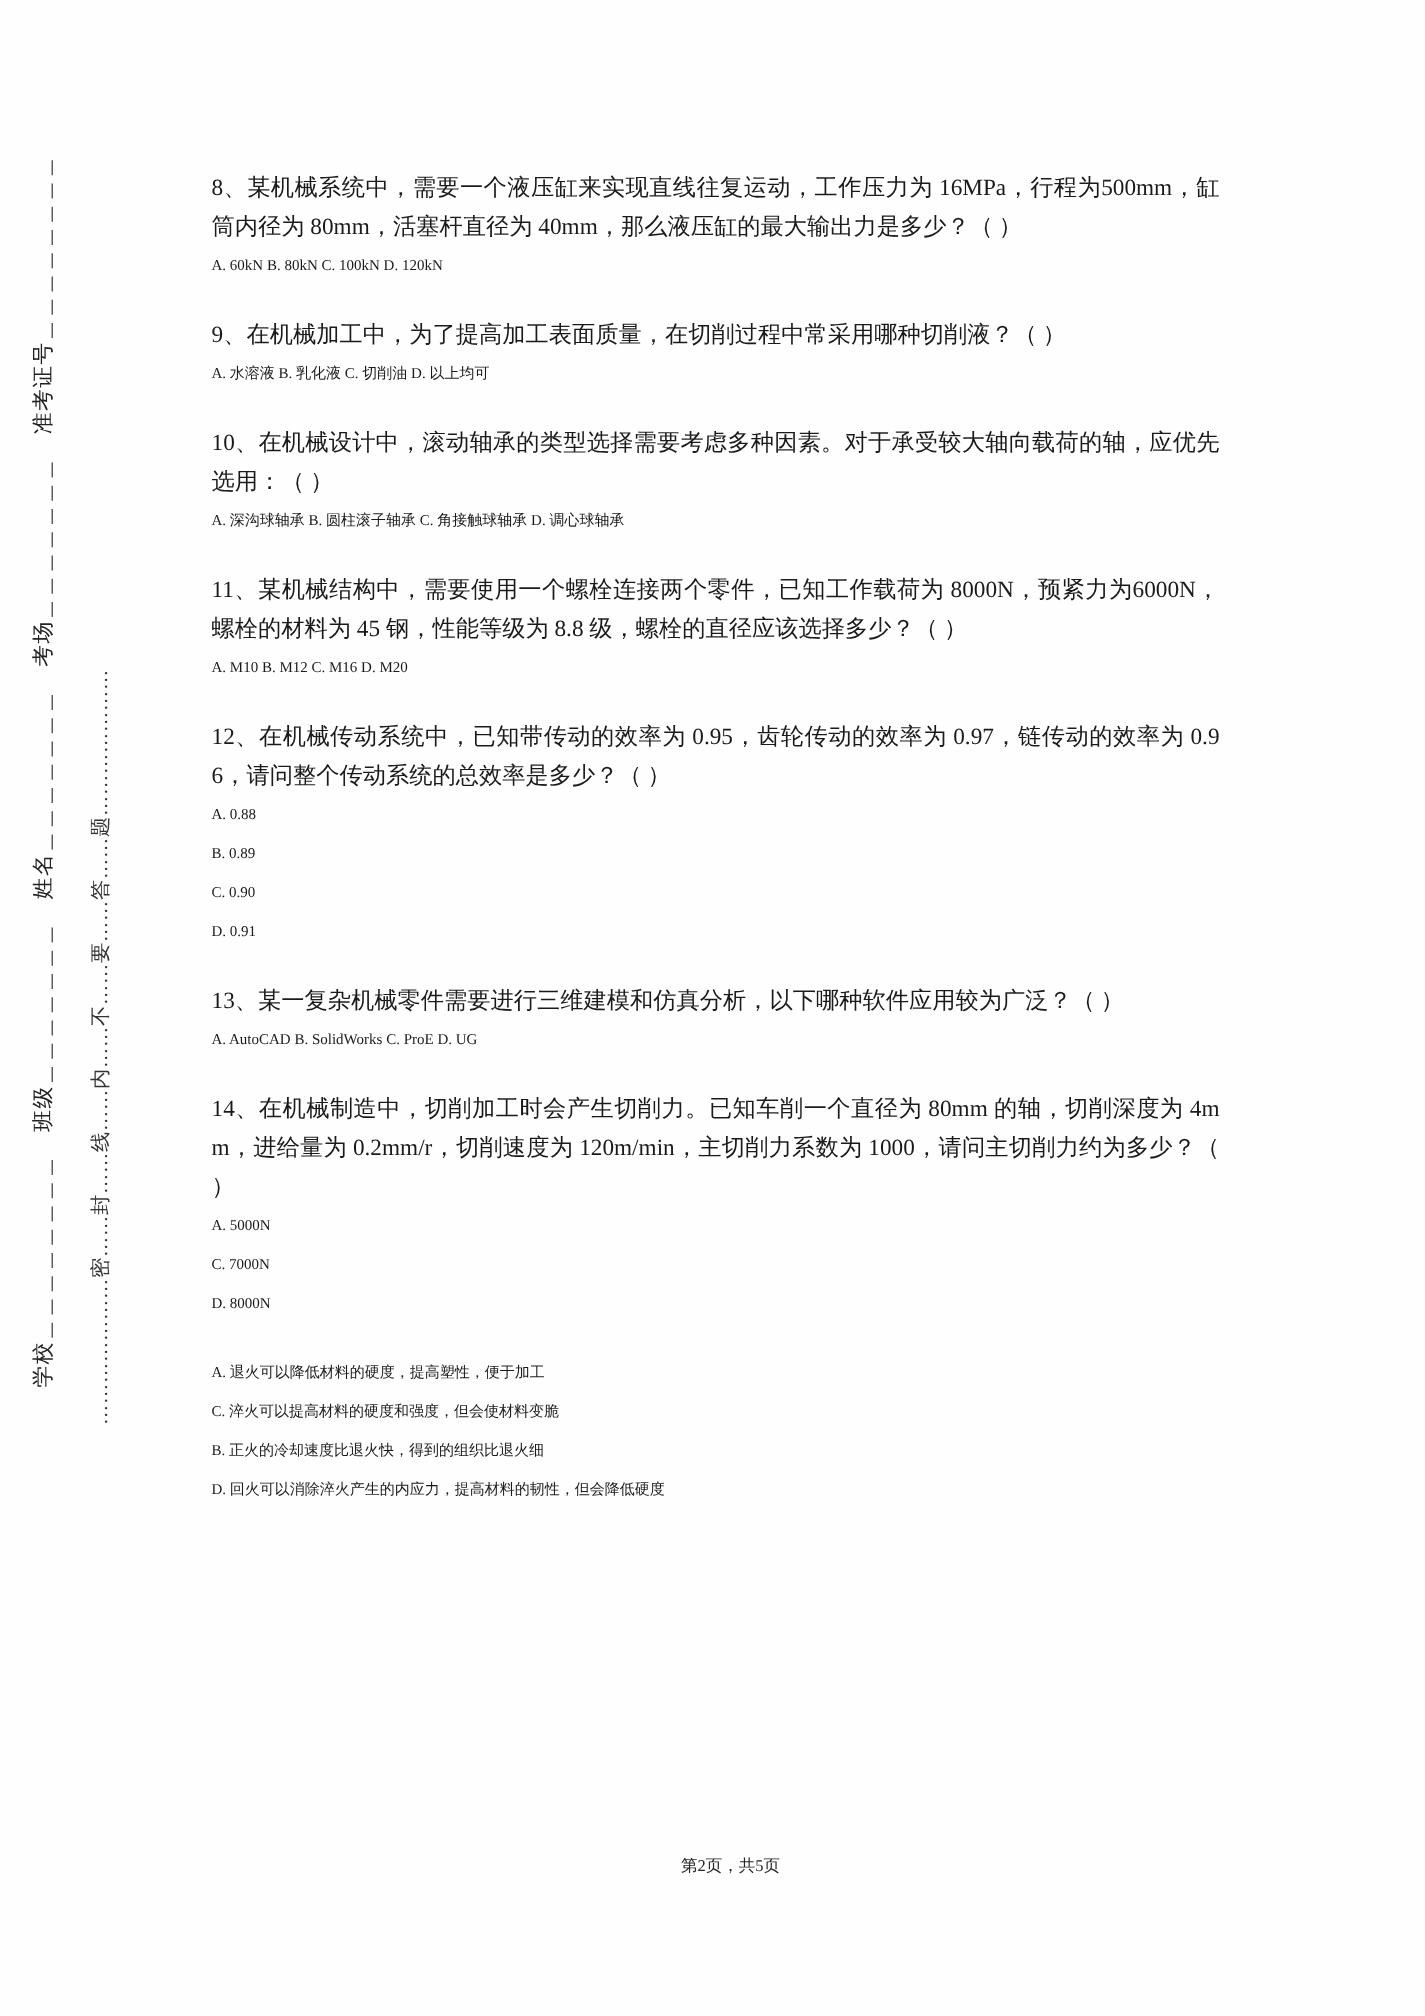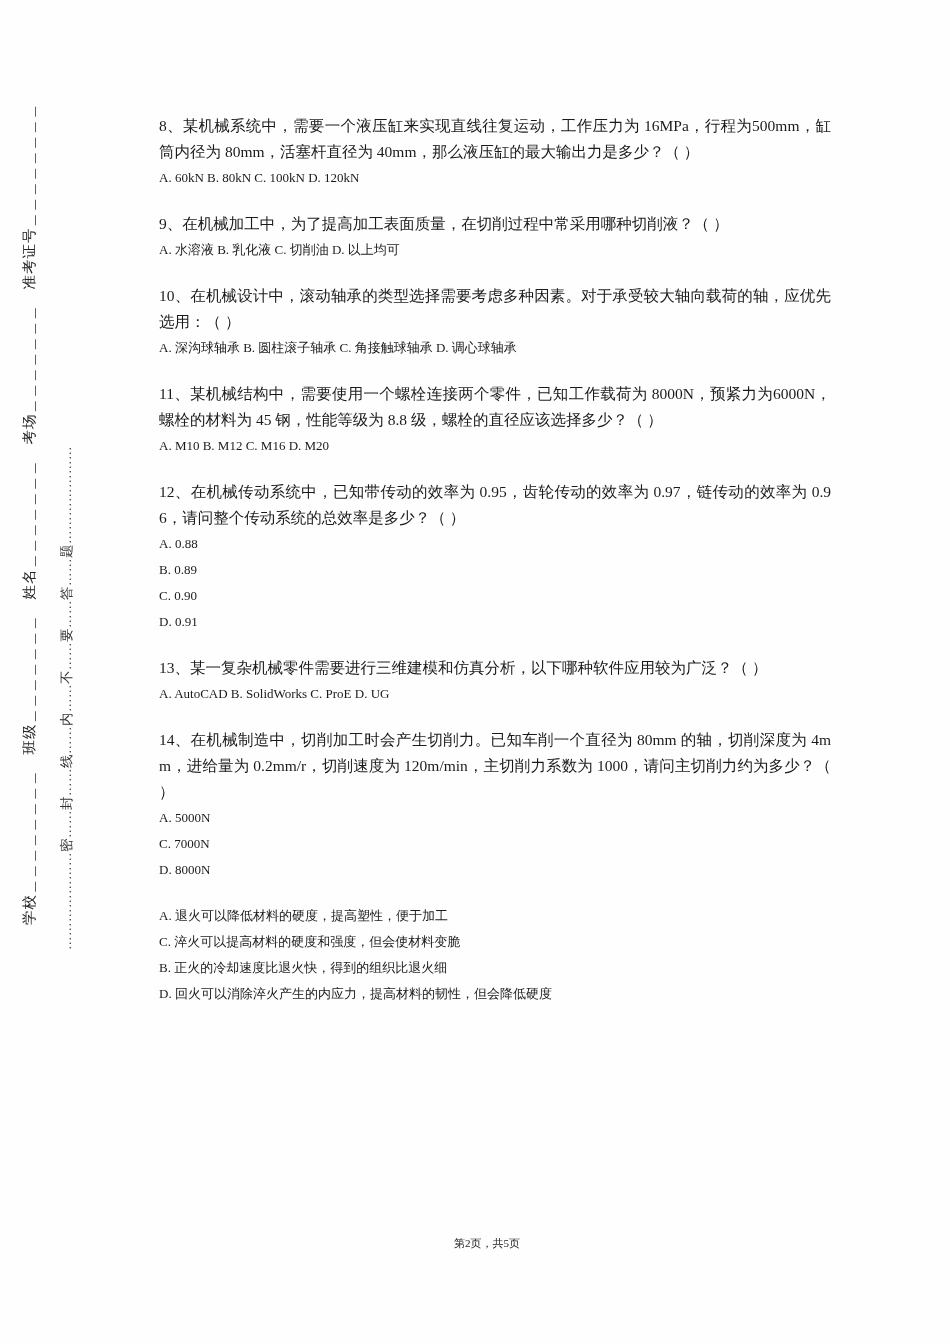--- a/index.html
+++ b/index.html
@@ -38,35 +38,35 @@
   .seal {
     left: 56px;
     top: 950px;
     font-size: 13.5px;
     letter-spacing: 0.5px;
     color: #333;
   }
   
   .content {
     position: absolute;
-    left: 159px;
+    left: 141px;
     top: 113px;
     width: 672px;
   }
   .question {
     margin-bottom: 20px;
   }
   .q-text {
     font-size: 15.5px;
     line-height: 26px;
     text-align: justify;
     word-break: break-all;
   }
   .q-option {
-    font-size: 13px;
+    font-size: 10px;
     line-height: 26px;
   }
   
   .footer {
     position: absolute;
     left: 12px;
     top: 1236px;
     width: 100%;
     text-align: center;
     font-size: 11px;

